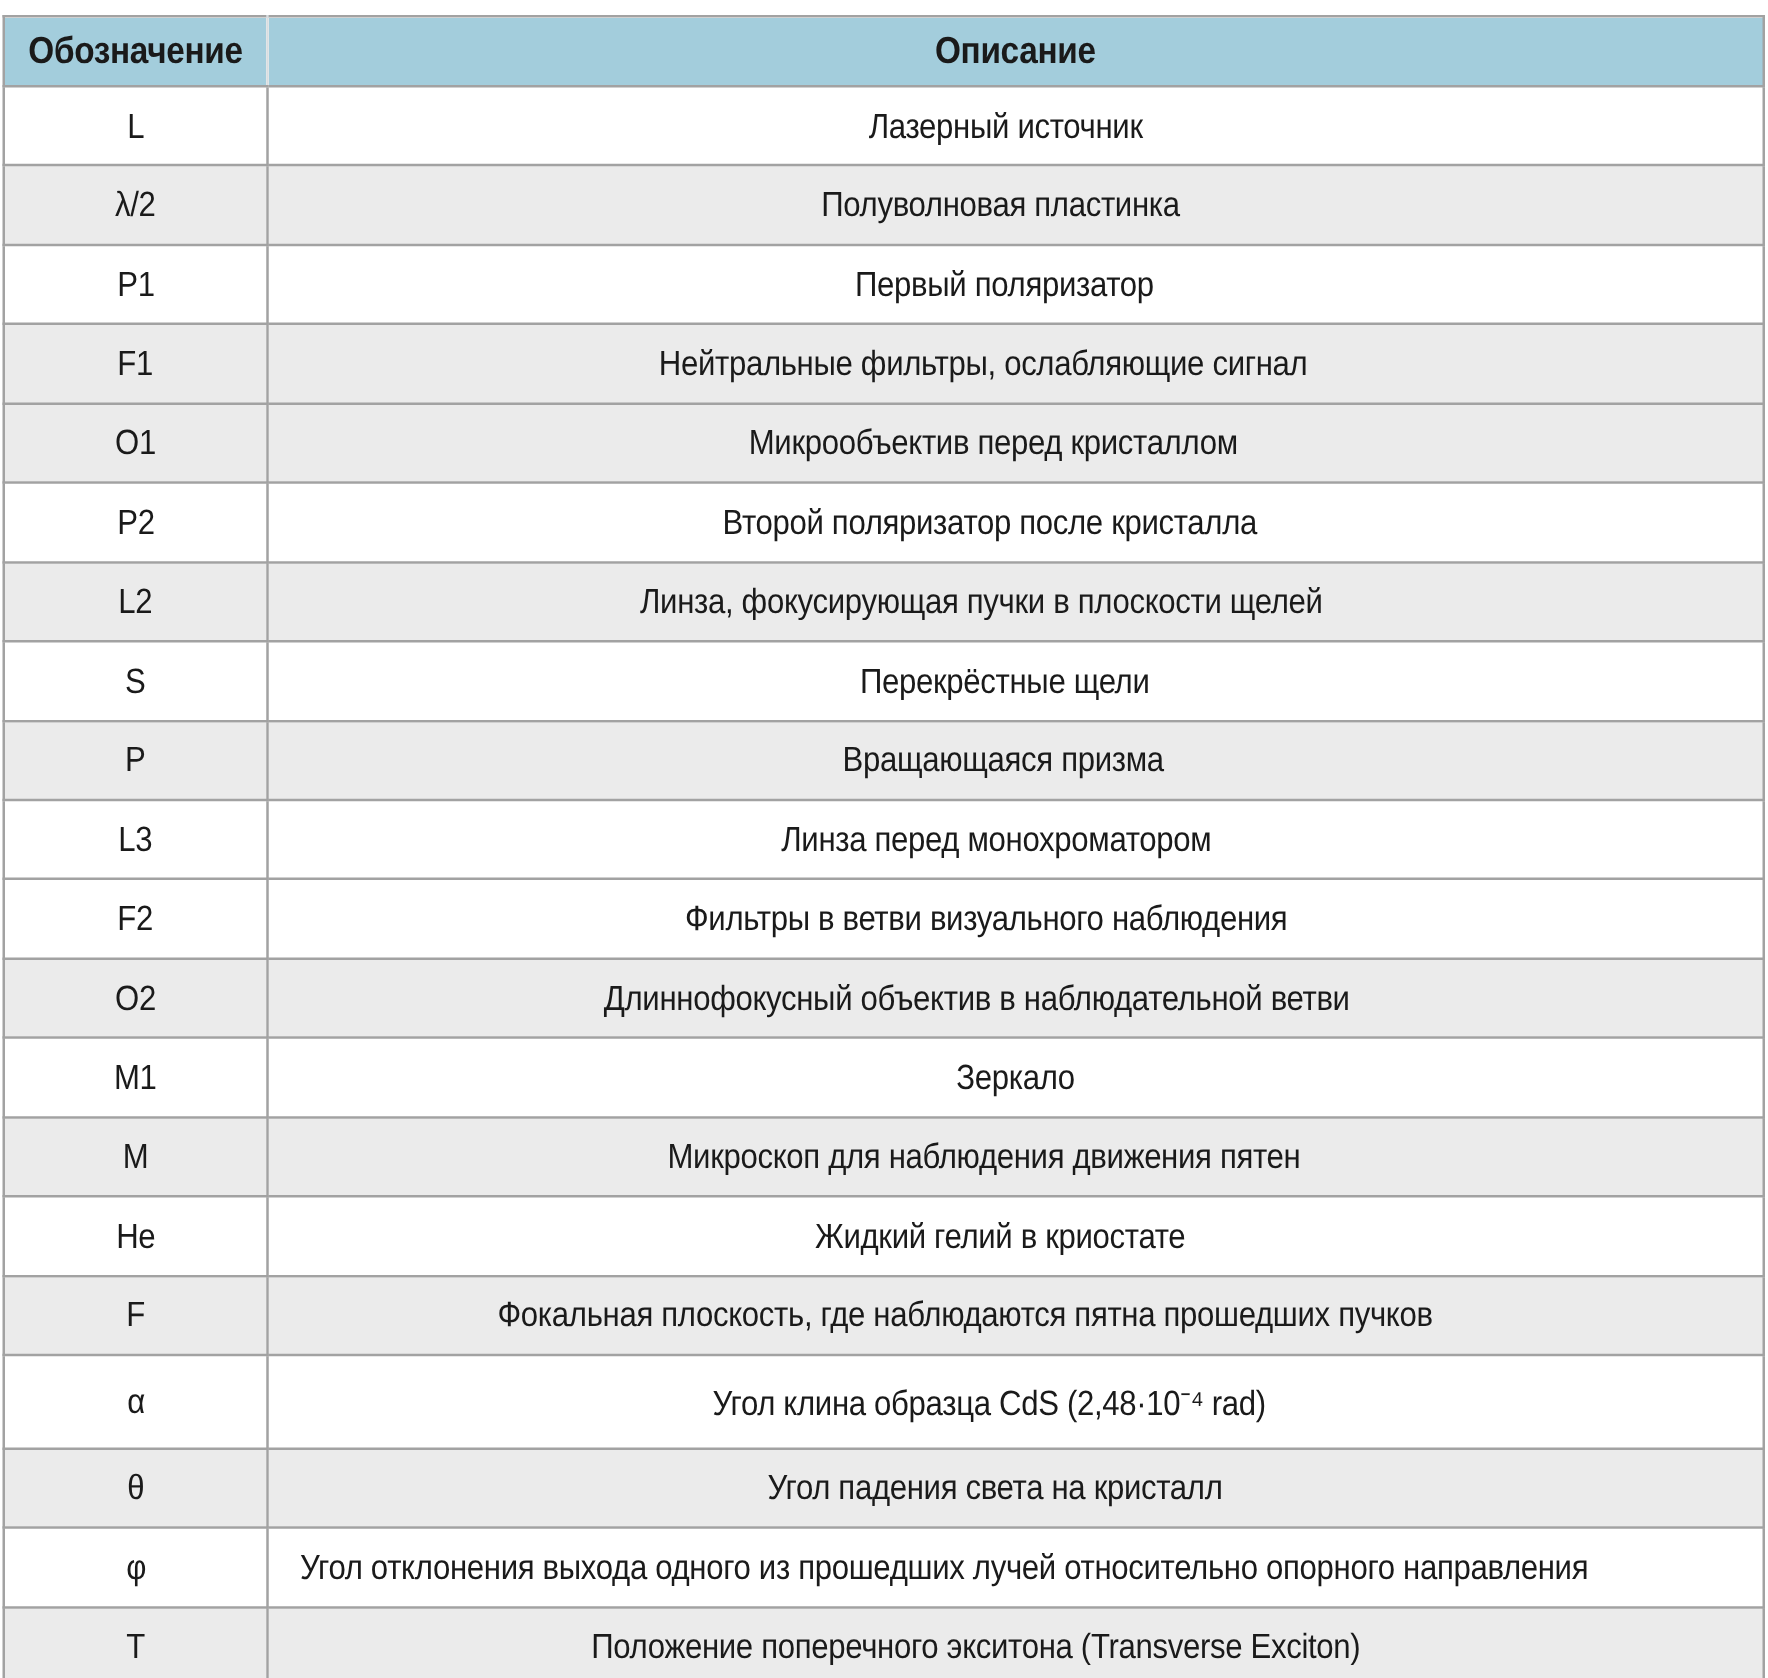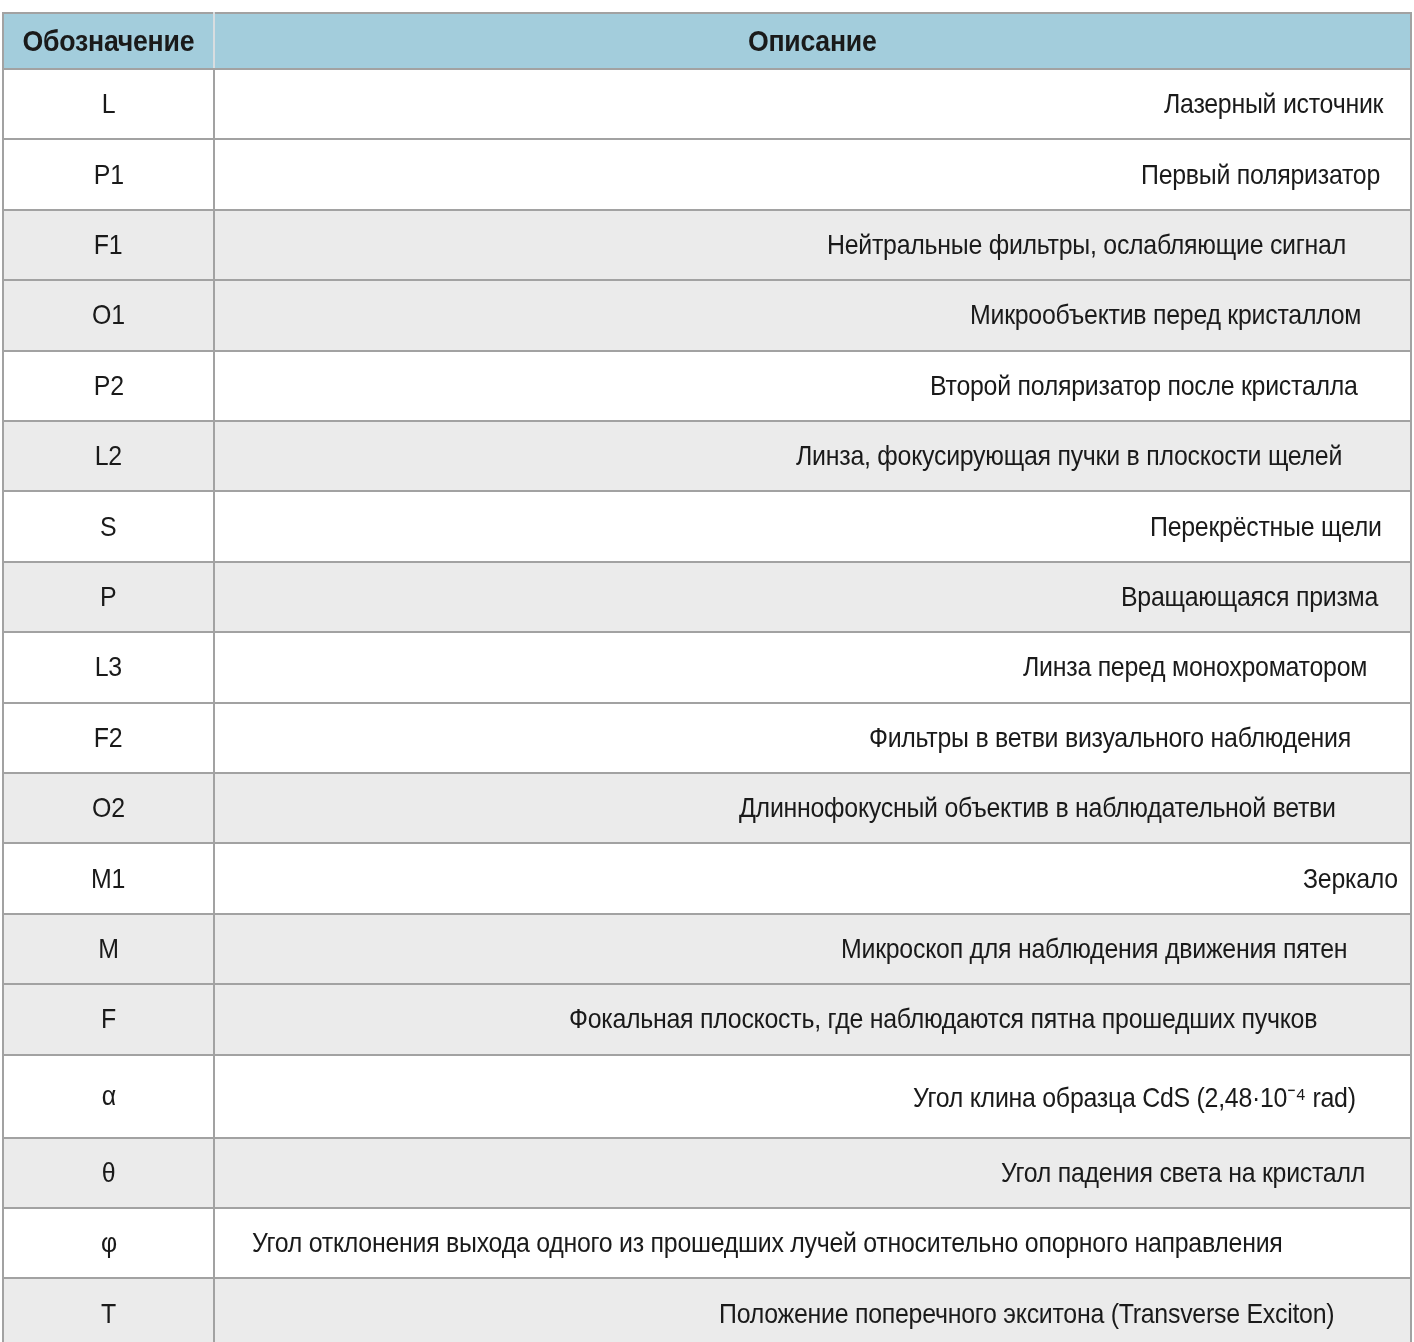--- a/index.html
+++ b/index.html
@@ -41,21 +41,21 @@
     text-align: center;
   }
   thead th:first-child { border-right-color: #d8dde0; }
   tbody td { background: var(--row-bg, #ffffff); }
   tbody tr.alt td { background: var(--row-alt-bg, #ebebeb); }
   td.sym {
     text-align: center;
     font-size: 28px;
   }
   td.desc {
-    text-align: right;
+    text-align: center;
     font-size: 28px;
     padding-left: 12px;
   }
   .cell-inner {
     display: inline-block;
     transform: scaleX(0.89);
     transform-origin: center center;
     letter-spacing: -0.3px;
   }
   td.desc .cell-inner { transform-origin: left center; }
@@ -76,20 +76,24 @@
         </th>
         <th>
           <span class="cell-inner">Описание</span>
         </th>
       </tr>
     </thead>
     <tbody>
         <tr>
           <td class="sym"><span class="cell-inner">L</span></td>
           <td class="desc"><span class="cell-inner">Лазерный источник</span></td>
+        </tr>
+        <tr class="alt">
+          <td class="sym"><span class="cell-inner">λ/2</span></td>
+          <td class="desc"><span class="cell-inner">Полуволновая пластинка</span></td>
         </tr>
         <tr>
           <td class="sym"><span class="cell-inner">P1</span></td>
           <td class="desc"><span class="cell-inner">Первый поляризатор</span></td>
         </tr>
         <tr class="alt">
           <td class="sym"><span class="cell-inner">F1</span></td>
           <td class="desc"><span class="cell-inner">Нейтральные фильтры, ослабляющие сигнал</span></td>
         </tr>
         <tr class="alt">
@@ -125,20 +129,24 @@
           <td class="desc"><span class="cell-inner">Длиннофокусный объектив в наблюдательной ветви</span></td>
         </tr>
         <tr>
           <td class="sym"><span class="cell-inner">M1</span></td>
           <td class="desc"><span class="cell-inner">Зеркало</span></td>
         </tr>
         <tr class="alt">
           <td class="sym"><span class="cell-inner">M</span></td>
           <td class="desc"><span class="cell-inner">Микроскоп для наблюдения движения пятен</span></td>
         </tr>
+        <tr>
+          <td class="sym"><span class="cell-inner">He</span></td>
+          <td class="desc"><span class="cell-inner">Жидкий гелий в криостате</span></td>
+        </tr>
         <tr class="alt">
           <td class="sym"><span class="cell-inner">F</span></td>
           <td class="desc"><span class="cell-inner">Фокальная плоскость, где наблюдаются пятна прошедших пучков</span></td>
         </tr>
         <tr>
           <td class="sym"><span class="cell-inner">α</span></td>
           <td class="desc"><span class="cell-inner">Угол клина образца CdS (2,48·10⁻⁴ rad)</span></td>
         </tr>
         <tr class="alt">
           <td class="sym"><span class="cell-inner">θ</span></td>

